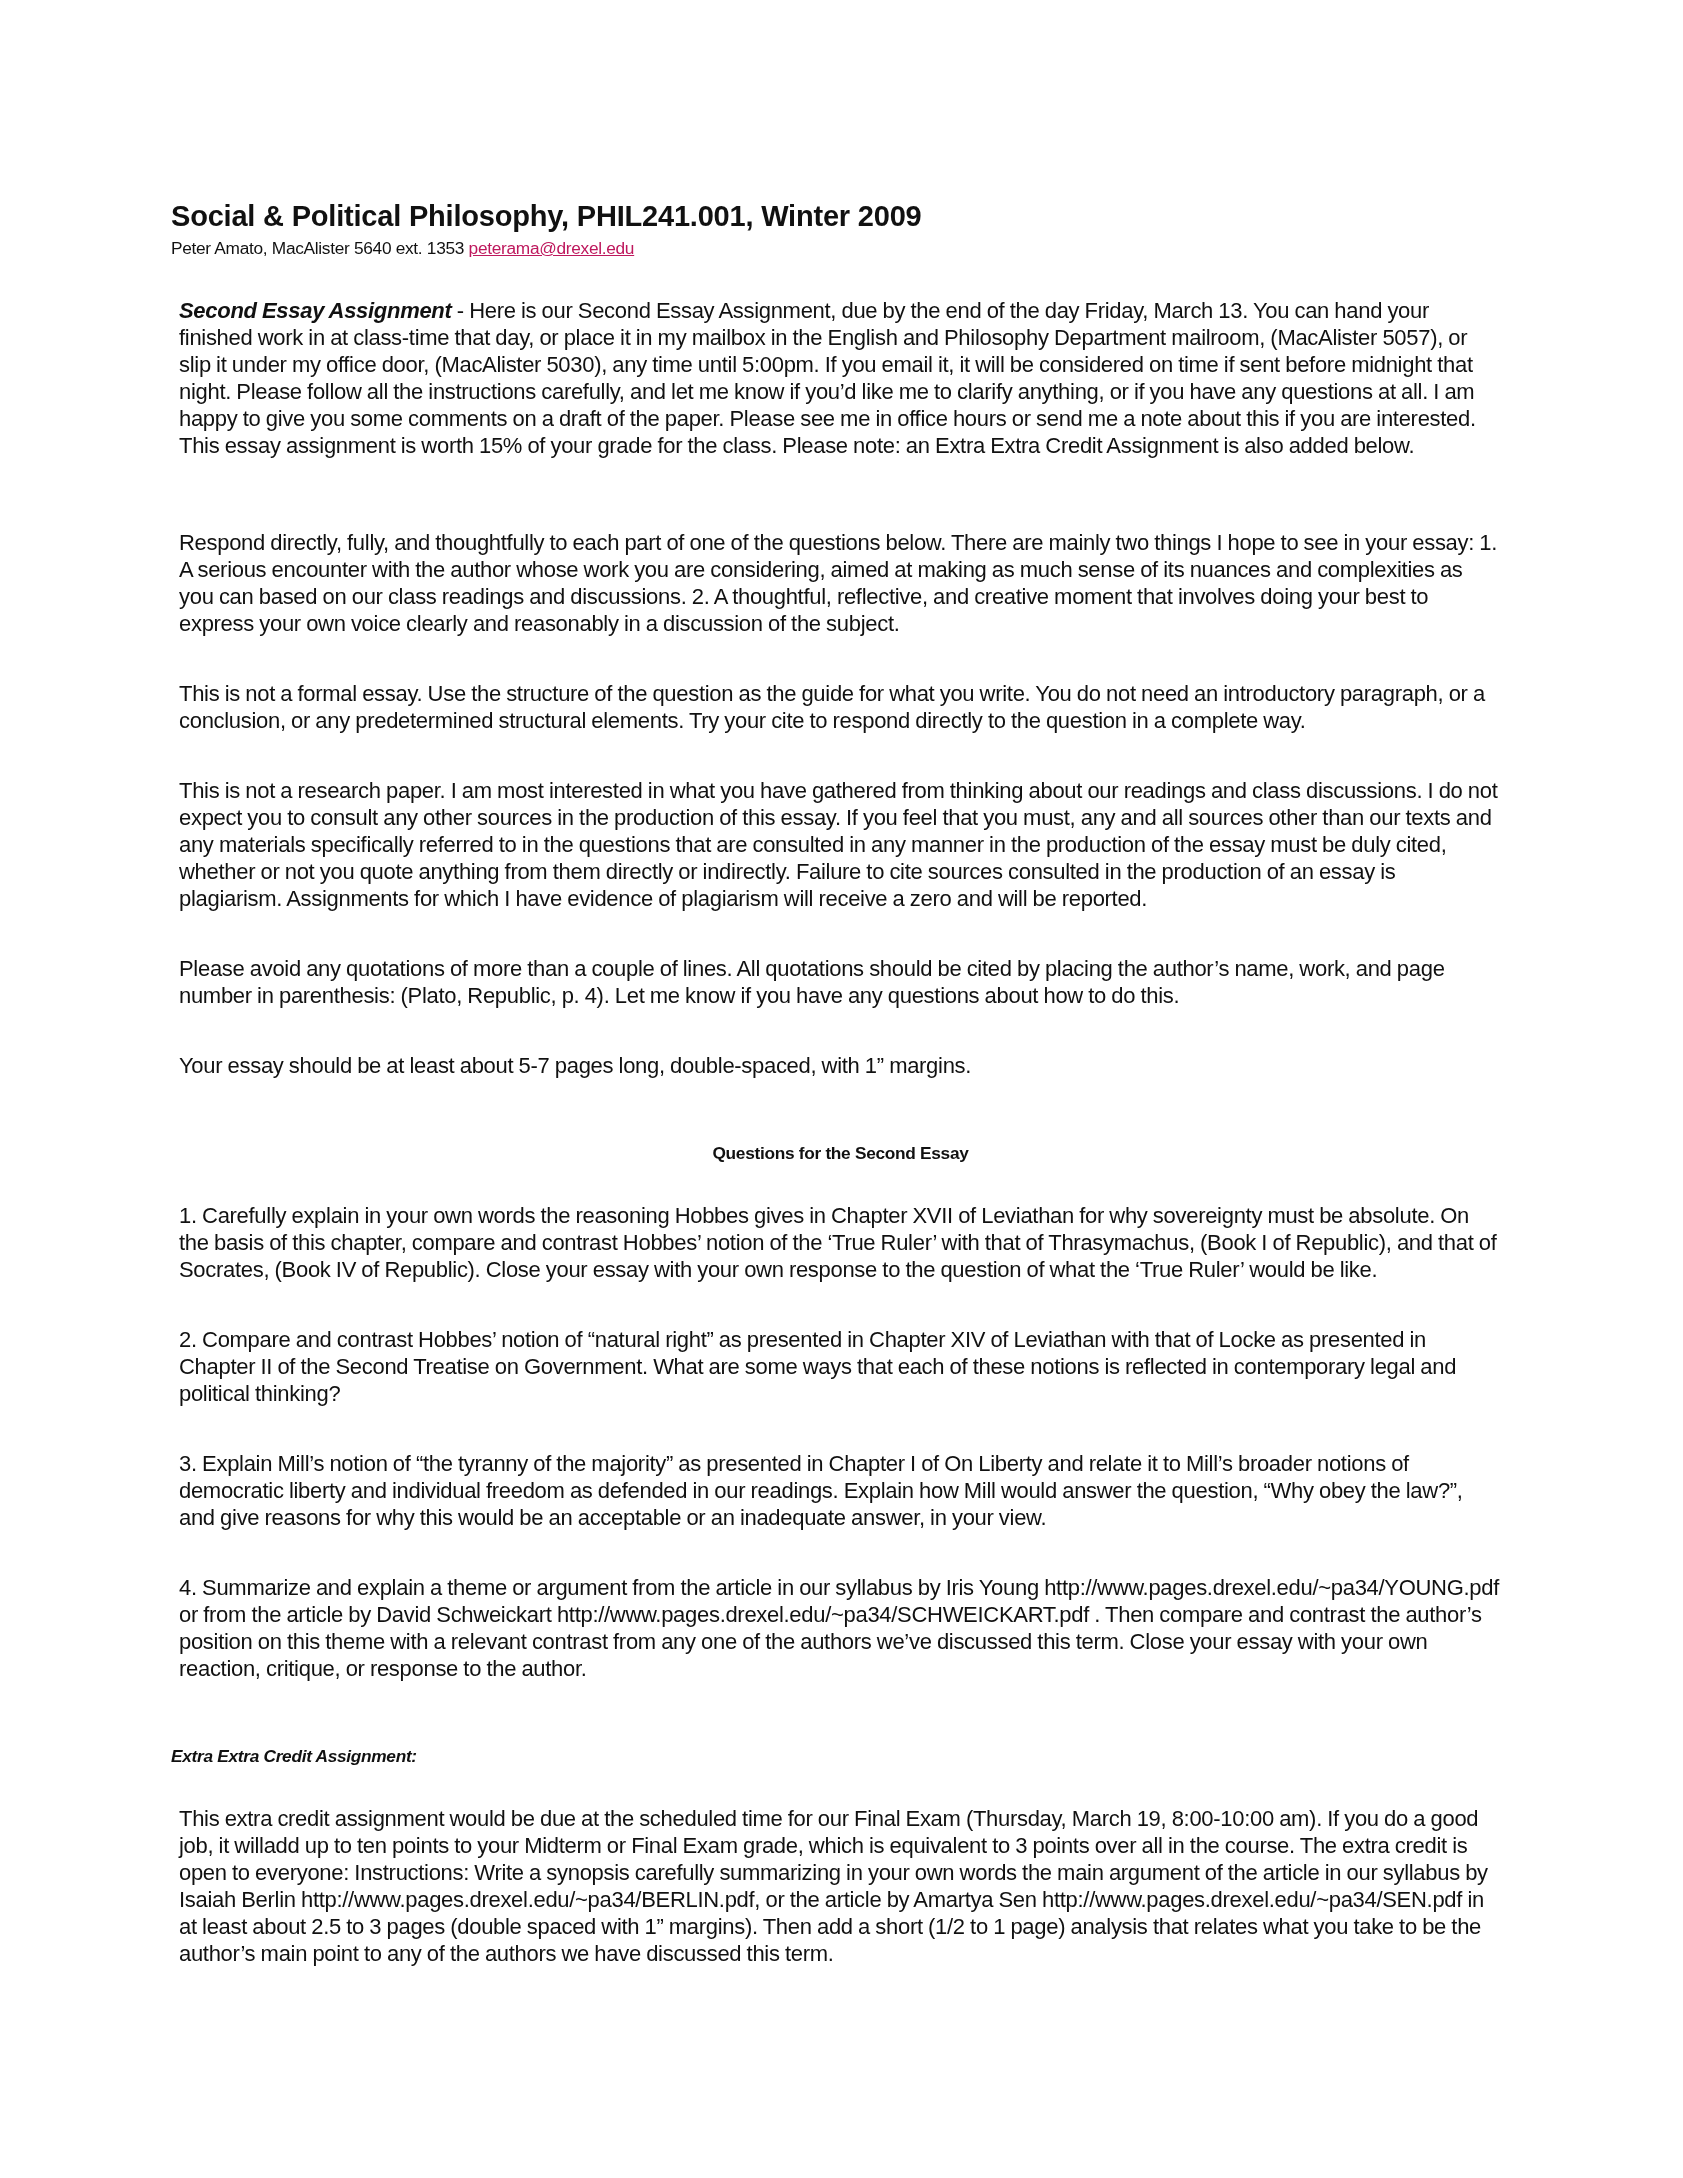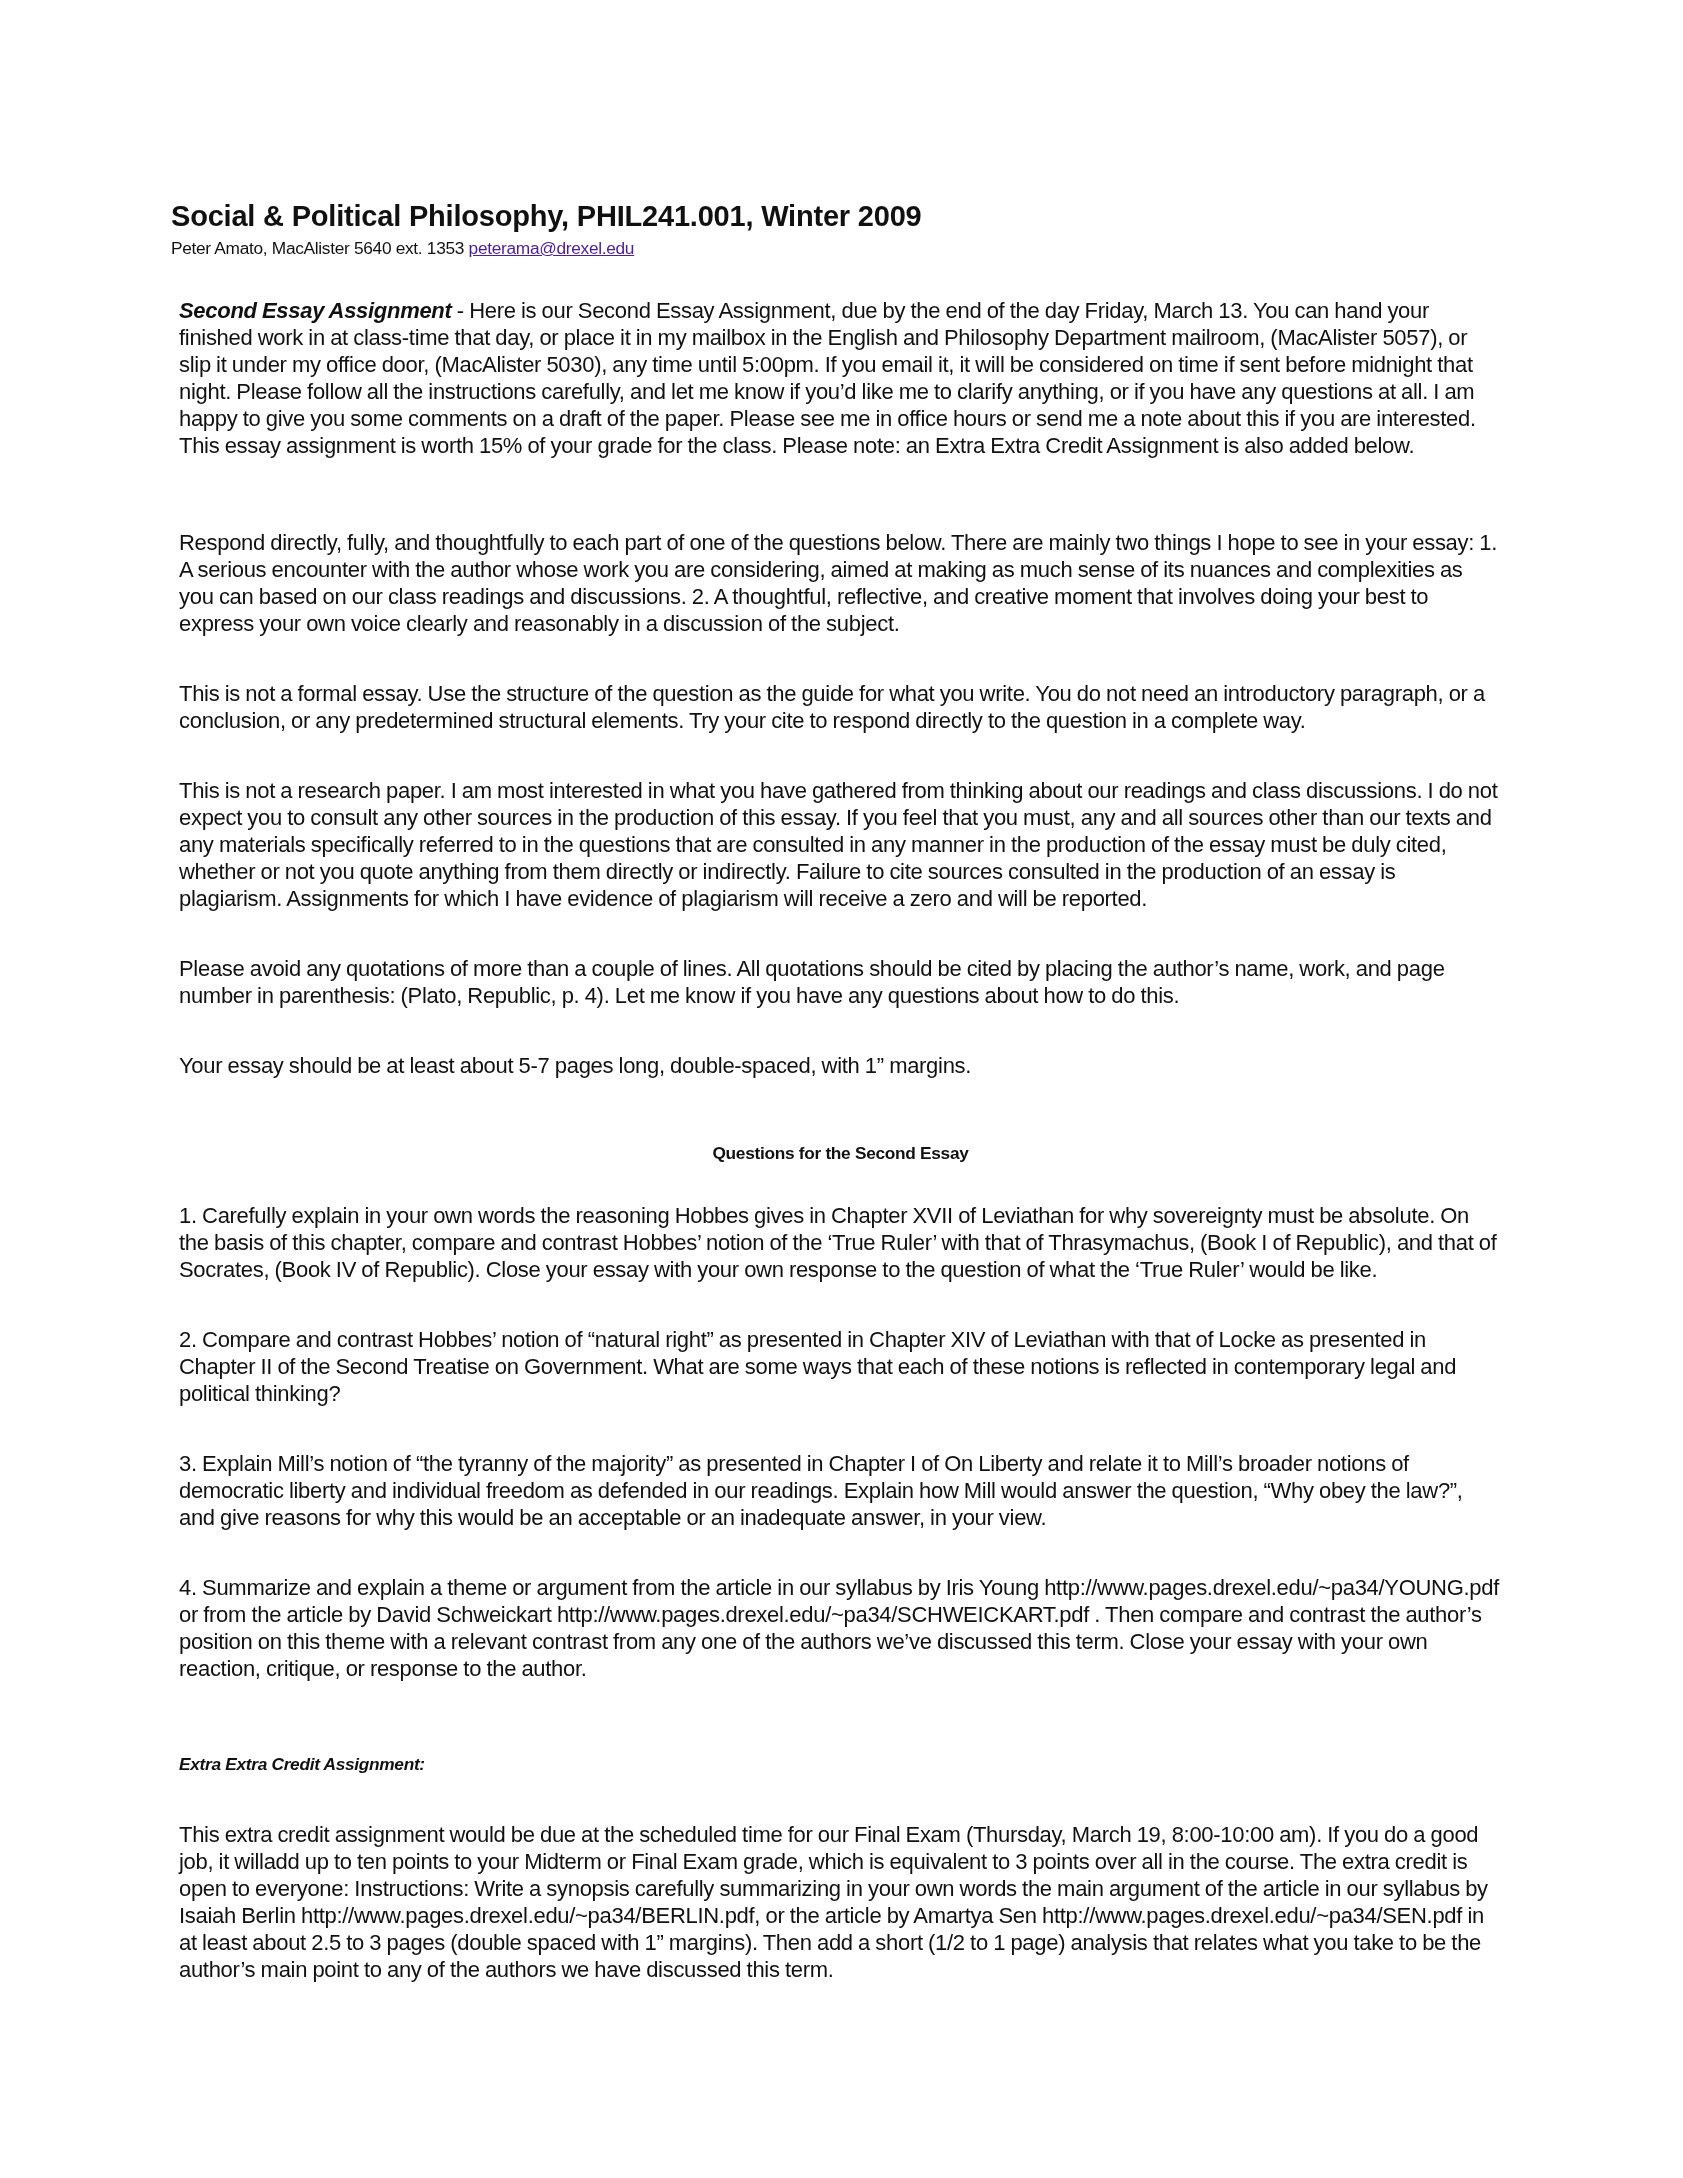--- a/index.html
+++ b/index.html
@@ -28,21 +28,21 @@
       margin: 0;
       letter-spacing: -0.2px;
     }
     .meta-line {
       font-size: 17.3px;
       line-height: 27px;
       margin: 0;
       letter-spacing: -0.3px;
     }
     .email-link {
-      color: #4c1d95;
+      color: #be185d;
       text-decoration: underline;
     }
     p.para {
       font-size: 22px;
       line-height: 27px;
       margin: 8px;
       letter-spacing: -0.3px;
       word-spacing: -0.5px;
     }
     .gap-1 { height: 27px; }
@@ -57,21 +57,21 @@
     }
     .lead-italic {
       font-weight: bold;
       font-style: italic;
     }
     .extra-heading {
       font-size: 17.3px;
       font-weight: bold;
       font-style: italic;
       line-height: 27px;
-      margin: 8px;
+      margin: 0;
       letter-spacing: -0.3px;
     }
   </style>
 </head>
 <body>
 
 <div class="page">
 
   <h1 class="title">Social &amp; Political Philosophy, PHIL241.001, Winter 2009</h1>
 

